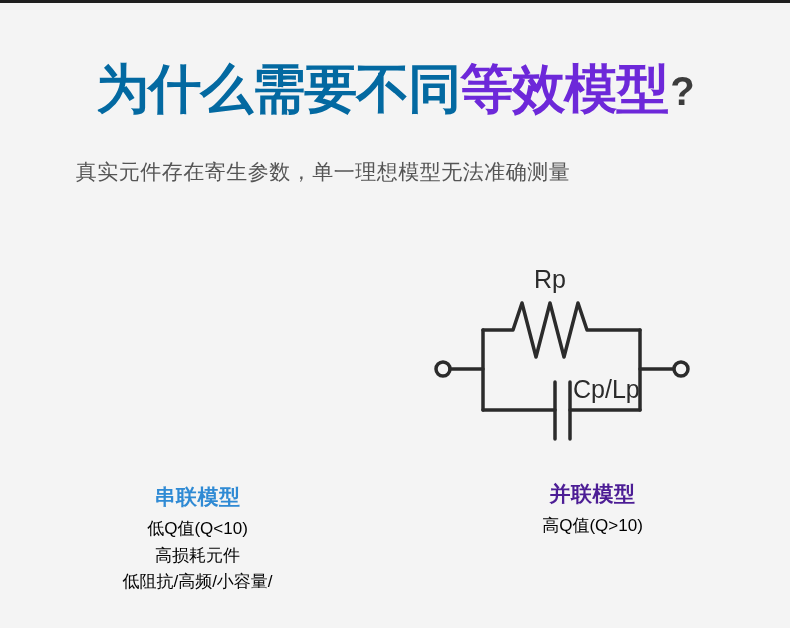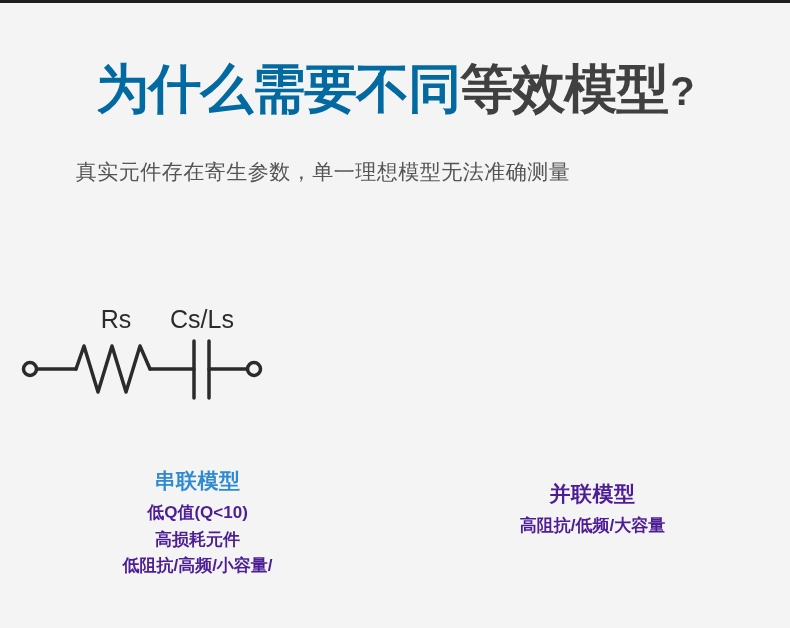--- a/index.html
+++ b/index.html
@@ -35,21 +35,21 @@
     left: 0;
     width: 790px;
     text-align: center;
     white-space: nowrap;
     line-height: 1;
     font-size: 53px;
     font-weight: bold;
     letter-spacing: -1px;
   }
   .headline .dark { color: #0369a1; }
-  .headline .accent { color: #404040; }
+  .headline .accent { color: #6d28d9; }
   .headline .qmark {
     color: #3c3c3c;
     font-size: 40px;
     vertical-align: 2px;
     margin-left: 2px;
   }
 
   .subtitle {
     position: absolute;
     top: 158px;
@@ -82,94 +82,97 @@
     top: 0;
     left: 0;
   }
 
   .caption {
     position: absolute;
     left: 0;
     width: 395px;
     text-align: center;
   }
-  .caption-left  { top: 212px; }
+  .caption-left  { top: 228px; }
   .caption-right { top: 225px; }
 
   .model-name {
     font-size: 21px;
     font-weight: bold;
     line-height: 1.3;
     letter-spacing: 0.5px;
   }
   .model-name-series   { color: #2f8ad4; }
   .model-name-parallel { color: #4c1d95; }
 
   .model-desc {
     margin-top: 6px;
     font-size: 17px;
-    color: #4c1d95;
+    color: #000000;
     line-height: 1.55;
-    font-weight: bold;
   }
   .model-desc div { white-space: nowrap; }
 </style>
 </head>
 <body>
 
 <div id="page">
 
   <div class="top-bar"></div>
 
   <div class="headline">
     <span class="dark">为什么需要不同</span><span class="accent">等效模型</span><span class="qmark">?</span>
   </div>
 
   <div class="subtitle">真实元件存在寄生参数，单一理想模型无法准确测量</div>
 
   <div class="panel panel-left">
 
-    <div class="circuit-holder">
-      <svg class="circuit-svg" width="395" height="205" viewBox="0 0 395 205">
-        <g fill="none" stroke="#2b2b2b" stroke-width="3.5" stroke-linecap="round" stroke-linejoin="round">
-
-          <circle cx="30" cy="114" r="6.5" fill="#f4f4f4"></circle>
-
-          <path d="M 37 114 L 76 114"></path>
-
-          <path d="M 76 114 L 84 91 L 98 137 L 112 91 L 126 137 L 140 91 L 150 114"></path>
-
-          <path d="M 150 114 L 194 114"></path>
-
-          <path d="M 194 86 L 194 143"></path>
-          <path d="M 209 86 L 209 143"></path>
-
-          <path d="M 209 114 L 247 114"></path>
-
-          <circle cx="254" cy="114" r="6.5" fill="#f4f4f4"></circle>
-        </g>
-        <text x="116" y="73" text-anchor="middle" font-family="Liberation Sans, sans-serif" font-size="25" fill="#2b2b2b">Rs</text>
-        <text x="202" y="73" text-anchor="middle" font-family="Liberation Sans, sans-serif" font-size="25" fill="#2b2b2b">Cs/Ls</text>
-      </svg>
-    </div>
 
     <div class="caption caption-left">
       <div class="model-name model-name-series">串联模型</div>
       <div class="model-desc">
         <div>低Q值(Q&lt;10)</div>
         <div>高损耗元件</div>
         <div>低阻抗/高频/小容量/</div>
       </div>
     </div>
   </div>
 
   <div class="panel panel-right">
 
+    <div class="circuit-holder">
+      <svg class="circuit-svg" width="395" height="205" viewBox="0 0 395 205">
+        <g fill="none" stroke="#2b2b2b" stroke-width="3.5" stroke-linecap="round" stroke-linejoin="round">
+
+          <circle cx="48" cy="114" r="7" fill="#f4f4f4"></circle>
+
+          <path d="M 55 114 L 88 114"></path>
+
+          <path d="M 88 75 L 88 155"></path>
+
+          <path d="M 88 75 L 118 75 L 127 48 L 141 102 L 155 48 L 169 102 L 183 48 L 192 75 L 245 75"></path>
+
+          <path d="M 245 75 L 245 155"></path>
+
+          <path d="M 88 155 L 160 155"></path>
+          <path d="M 160 127 L 160 184"></path>
+          <path d="M 175 127 L 175 184"></path>
+          <path d="M 175 155 L 245 155"></path>
+
+          <path d="M 245 114 L 279 114"></path>
+
+          <circle cx="286" cy="114" r="7" fill="#f4f4f4"></circle>
+        </g>
+        <text x="155" y="33" text-anchor="middle" font-family="Liberation Sans, sans-serif" font-size="25" fill="#2b2b2b">Rp</text>
+        <text x="178" y="143" text-anchor="start" font-family="Liberation Sans, sans-serif" font-size="25" fill="#2b2b2b">Cp/Lp</text>
+      </svg>
+    </div>
 
     <div class="caption caption-right">
       <div class="model-name model-name-parallel">并联模型</div>
       <div class="model-desc">
-        <div>高阻抗/低频/大容量</div>
+        <div>高Q值(Q&gt;10)</div>
       </div>
     </div>
   </div>
 
 </div>
 
 </body></html>

